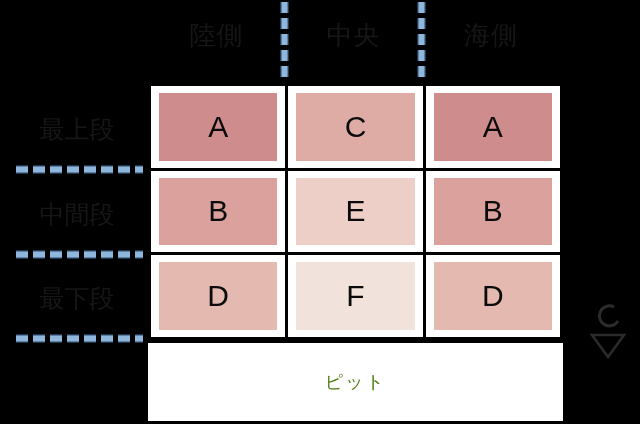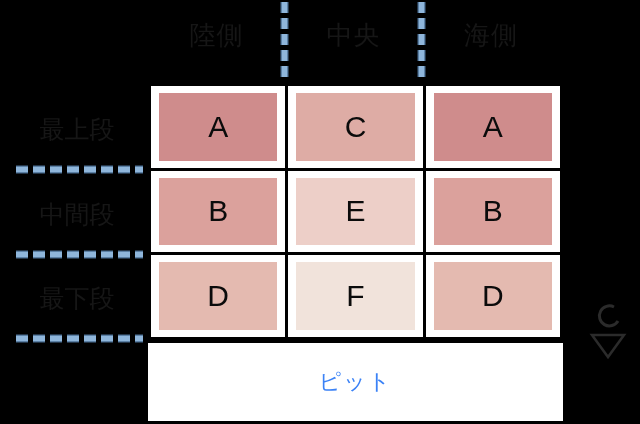--- a/index.html
+++ b/index.html
@@ -26,21 +26,21 @@
   .cell-block{
     width:calc(100% - 16px);height:calc(100% - 14px);
     display:flex;align-items:center;justify-content:center;
     font-size:30px;color:#0b0b0b;
   }
   
   .pit{
     position:absolute;left:146px;top:341px;width:415px;height:78px;
     background:#fff;border:2px solid #000;
     display:flex;align-items:center;justify-content:center;
-    font-size:22px;color:#3b82f6;letter-spacing:2px;
+    font-size:18px;color:#4d7c0f;letter-spacing:2px;
   }
   svg{position:absolute;left:0;top:0;}
 </style>
 </head>
 <body>
 
 <div id="stage">
 
   <svg width="640" height="424" aria-hidden="true">
 

